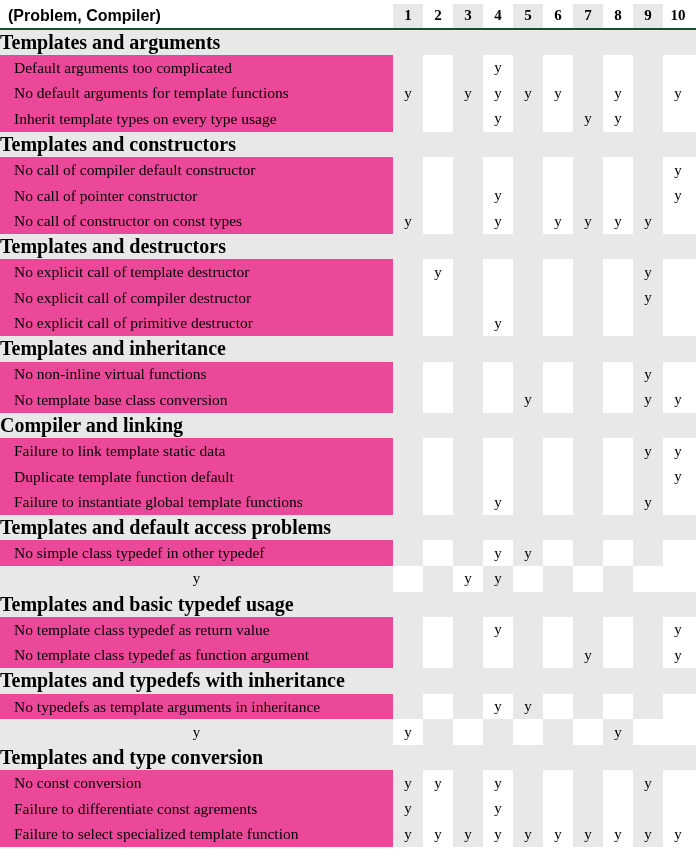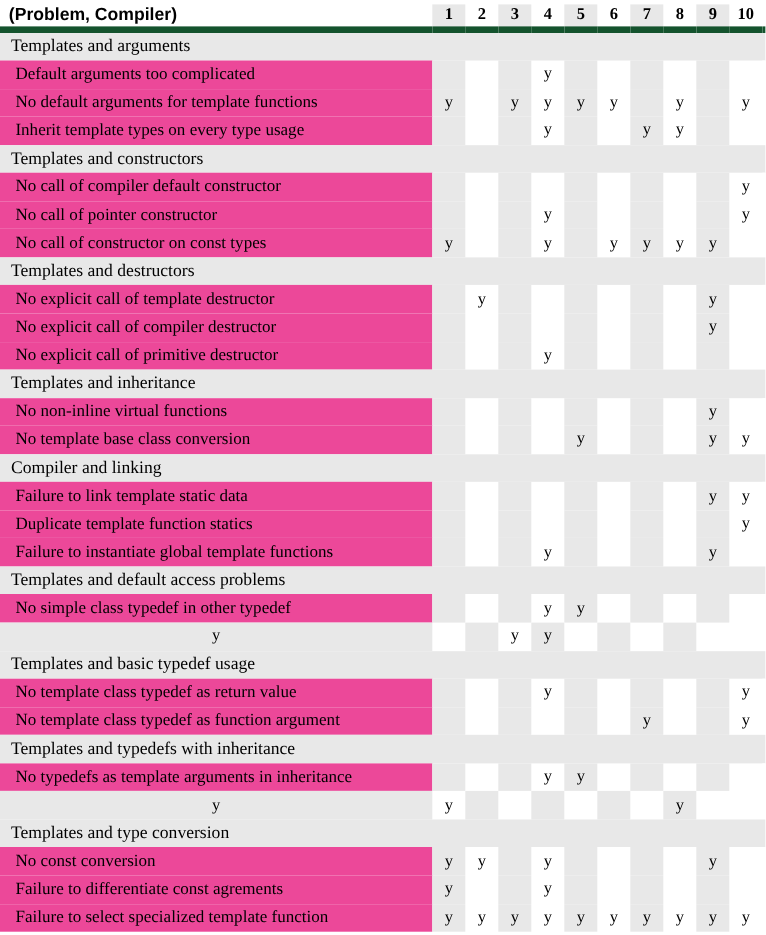--- a/index.html
+++ b/index.html
@@ -30,27 +30,27 @@
   .num-cell {
     justify-content: center;
     font-family: "Liberation Serif", serif;
     font-weight: bold; font-size: 15px;
   }
   .mark-cell {
     justify-content: center;
     font-family: "Liberation Serif", serif;
     font-size: 15px;
   }
-  .header-row .cell { border-bottom: 6px solid #14532d; text-align: center; }
+  .header-row .cell { border-bottom: 2px solid #14532d; text-align: center; }
   .section-cell {
     grid-column: 1 / -1;
     background: var(--stripe, #e8e8e8);
     font-family: "Liberation Serif", serif;
-    font-weight: normal; font-size: 16px;
-    display: flex; align-items: center; padding-left: 10px;
+    font-weight: bold; font-size: 20px;
+    display: flex; align-items: center; padding-left: 0;
     box-sizing: border-box; height: 100%; white-space: nowrap;
   }
   .filler { background: #ffffff; }
 </style>
 </head>
 <body style="color: rgb(0, 0, 0); background: rgb(255, 255, 255);">
 
 <div class="page">
   <div class="trow header-row" id="header-row">
     <div class="cell header-label">(Problem, Compiler)</div>
@@ -244,21 +244,21 @@
       <div class="cell mark-cell"></div>
       <div class="cell mark-cell col-odd"></div>
       <div class="cell mark-cell"></div>
       <div class="cell mark-cell col-odd"></div>
       <div class="cell mark-cell"></div>
       <div class="cell mark-cell col-odd">y</div>
       <div class="cell mark-cell">y</div>
       <div class="cell filler"></div>
     </div>
     <div class="trow data-row">
-      <div class="cell label-cell">Duplicate template function statics</div>
+      <div class="cell label-cell">Duplicate template function default</div>
       <div class="cell mark-cell col-odd"></div>
       <div class="cell mark-cell"></div>
       <div class="cell mark-cell col-odd"></div>
       <div class="cell mark-cell"></div>
       <div class="cell mark-cell col-odd"></div>
       <div class="cell mark-cell"></div>
       <div class="cell mark-cell col-odd"></div>
       <div class="cell mark-cell"></div>
       <div class="cell mark-cell col-odd"></div>
       <div class="cell mark-cell">y</div>

